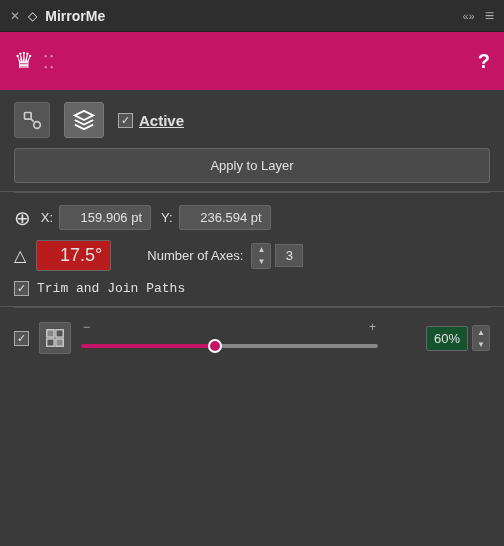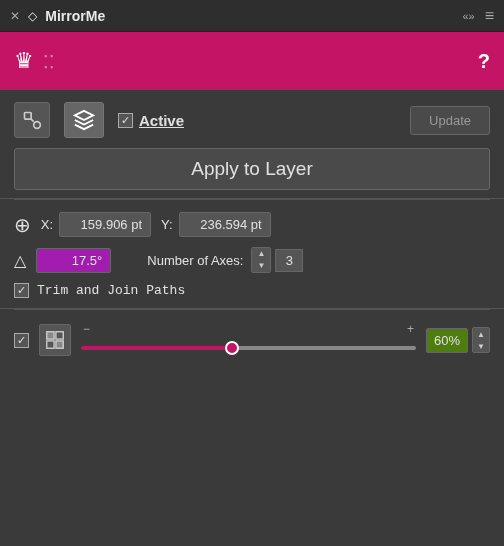--- a/index.html
+++ b/index.html
@@ -162,21 +162,21 @@
       gap: 10px;
     }
     .big-btn {
       flex: 1;
       background: #4a4a4a;
       border: 1px solid #666;
       border-radius: 3px;
       color: #e0e0e0;
       padding: 9px 0;
       cursor: pointer;
-      font-size: 19px;
+      font-size: 13px;
       text-align: center;
     }
 
     
     .params-section {
       padding: 12px 14px 10px;
       border-bottom: 1px solid #555;
     }
     .params-row1 {
       display: flex;
@@ -202,26 +202,26 @@
       font-size: 13px;
       width: 92px;
       text-align: right;
     }
     .params-row2 {
       display: flex;
       align-items: center;
       gap: 10px;
     }
     .angle-input {
-      background: #a21caf;
+      background: #b91c1c;
       border: 1px solid #666;
       border-radius: 2px;
       color: #e0e0e0;
       padding: 4px 8px;
-      font-size: 13px;
+      font-size: 18px;
       width: 75px;
       text-align: right;
     }
     .axes-group {
       display: flex;
       align-items: center;
       gap: 8px;
       margin-left: 10px;
     }
     .axes-label {
@@ -354,28 +354,29 @@
       cursor: pointer;
       border: 2px solid #fff;
     }
     .percent-spinner {
       display: flex;
       align-items: center;
       gap: 4px;
       flex-shrink: 0;
     }
     .percent-val {
-      background: #4d7c0f;
+      background: #14532d;
       border: 1px solid #666;
       border-radius: 2px;
       color: #e0e0e0;
       font-size: 13px;
       padding: 4px 6px;
       width: 42px;
       text-align: center;
+      margin-left: 38px;
     }
     .percent-spinner-btns {
       display: flex;
       flex-direction: column;
       border: 1px solid #666;
       border-radius: 2px;
     }
     .percent-spinner-btn {
       background: #555;
       border: none;
@@ -437,21 +438,20 @@
       </svg>
     </div>
 
     <div class="active-group">
       <div class="checkbox-active">
         <span class="checkmark">✓</span>
       </div>
       <span class="active-label">Active</span>
     </div>
 
-    <button class="update-btn">Update</button>
   </div>
   <div class="controls-row2">
     <button class="big-btn">Apply to Layer</button>
   </div>
 </div>
 
 <div class="section-divider"></div>
 
 <div class="params-section">
   <div class="params-row1">

